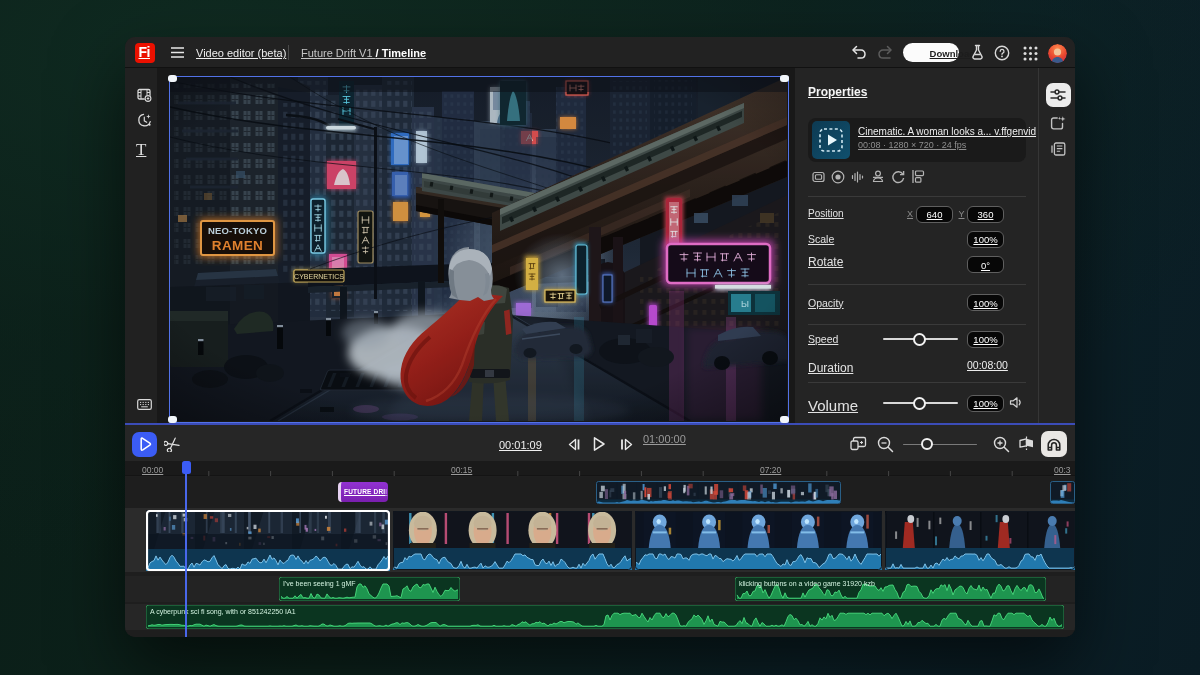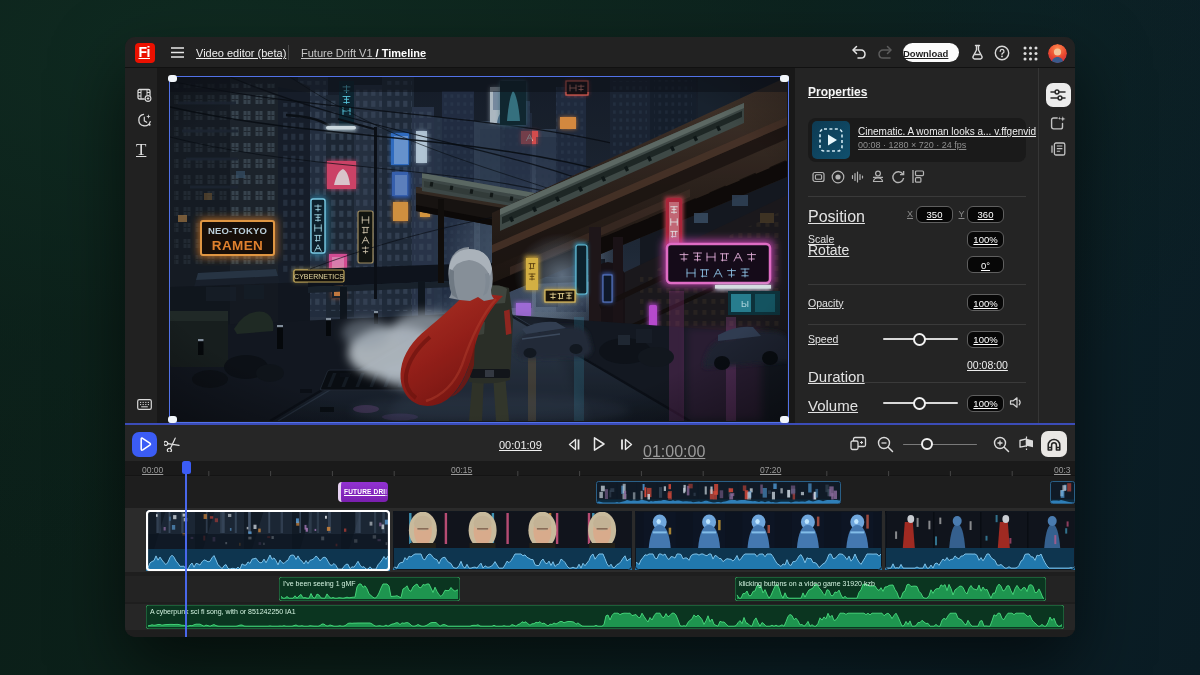--- a/index.html
+++ b/index.html
@@ -24,21 +24,21 @@
     <div class="txt" style="left:176px;top:10px;font-size:11px;color:#c6c6c6">Future Drift V1 <span style="color:#fff;font-weight:bold">/ Timeline</span></div>
     <svg class="abs " style="left:726px;top:8px" width="16" height="15" viewBox="0 0 16 15" fill="none">
       <path d="M5.5 1.5 2 5l3.5 3.5" stroke="#e4e4e4" stroke-width="1.5" stroke-linecap="round" stroke-linejoin="round"></path>
       <path d="M2.5 5h7.5a4 4 0 0 1 4 4.2 4 4 0 0 1-4 3.8H7" stroke="#e4e4e4" stroke-width="1.5" stroke-linecap="round"></path>
     </svg>
     <svg class="abs " style="left:752px;top:8px" width="16" height="15" viewBox="0 0 16 15" fill="none">
       <path d="M10.5 1.5 14 5l-3.5 3.5" stroke="#5c5c5c" stroke-width="1.5" stroke-linecap="round" stroke-linejoin="round"></path>
       <path d="M13.5 5H6a4 4 0 0 0-4 4.2A4 4 0 0 0 6 13h7" stroke="#5c5c5c" stroke-width="1.5" stroke-linecap="round"></path>
     </svg>
     <div class="abs" style="left:778px;top:6px;width:56px;height:19px;background:#fbfbfb;border-radius:10px"></div>
-    <div class="txt" style="left:778px;top:10.5px;width:56px;text-align:left;font-size:9.5px;font-weight:bold;color:#1d1d1d">Download</div>
+    <div class="txt" style="left:794px;top:10.5px;width:56px;text-align:right;font-size:9.5px;font-weight:bold;color:#1d1d1d">Download</div>
     <svg class="abs " style="left:845px;top:7px" width="15" height="17" viewBox="0 0 15 17" fill="none">
       <path d="M5.5 1.5h4M6.5 1.5v4.5L3 12.6A1.8 1.8 0 0 0 4.6 15h5.8A1.8 1.8 0 0 0 12 12.6L8.5 6V1.5" stroke="#d8d8d8" stroke-width="1.4" stroke-linecap="round" stroke-linejoin="round"></path>
       <path d="M4.6 10.5h5.8" stroke="#d8d8d8" stroke-width="1.4"></path>
     </svg>
     <svg class="abs " style="left:869px;top:8px" width="16" height="16" viewBox="0 0 16 16" fill="none">
       <circle cx="8" cy="8" r="6.7" stroke="#d8d8d8" stroke-width="1.4"></circle>
       <path d="M6.2 6.3a1.9 1.9 0 1 1 2.6 1.8c-.6.25-.8.6-.8 1.2" stroke="#d8d8d8" stroke-width="1.3" stroke-linecap="round"></path>
       <circle cx="8" cy="11.4" r=".9" fill="#d8d8d8"></circle>
     </svg>
     <svg class="abs " style="left:898px;top:9px" width="15" height="15" viewBox="0 0 14.8 14.8" fill="none">
@@ -553,40 +553,40 @@
     </svg>
     <svg class="abs " style="left:786px;top:132px" width="14" height="15" viewBox="0 0 14 15" fill="none">
       <path d="M2 1v13" stroke="#b4b4b4" stroke-width="1.3"></path>
       <rect x="4.5" y="2" width="8" height="4.6" rx="1" stroke="#b4b4b4" stroke-width="1.2"></rect>
       <rect x="4.5" y="8.6" width="5.4" height="4.6" rx="1" stroke="#b4b4b4" stroke-width="1.2"></rect>
     </svg>
     <div class="abs" style="left:683px;top:159px;width:218px;height:1px;background:#3a3a3a"></div>
     <div class="abs" style="left:683px;top:247px;width:218px;height:1px;background:#3a3a3a"></div>
     <div class="abs" style="left:683px;top:286.5px;width:218px;height:1px;background:#3a3a3a"></div>
     <div class="abs" style="left:683px;top:344.5px;width:218px;height:1px;background:#3a3a3a"></div>
-    <div class="txt" style="left:683px;top:171px;font-size:16px;color:#e2e2e2">Position</div>
+    <div class="txt" style="left:683px;top:171px;font-size:10px;color:#e2e2e2">Position</div>
     <div class="txt" style="left:782px;top:171.5px;font-size:9px;color:#8a8a8a">X</div>
     <div class="abs" style="left:791px;top:168.5px;width:37px;height:17px;background:#070707;border:1.5px solid #5f5f5f;border-radius:6px"></div>
-    <div class="txt" style="left:791px;top:172px;width:37px;text-align:center;font-size:9.5px;color:#fff">350</div>
+    <div class="txt" style="left:791px;top:172px;width:37px;text-align:center;font-size:9.5px;color:#fff">640</div>
     <div class="txt" style="left:833.5px;top:171.5px;font-size:9px;color:#8a8a8a">Y</div>
     <div class="abs" style="left:842px;top:168.5px;width:37px;height:17px;background:#070707;border:1.5px solid #5f5f5f;border-radius:6px"></div>
     <div class="txt" style="left:842px;top:172px;width:37px;text-align:center;font-size:9.5px;color:#fff">360</div>
     <div class="txt" style="left:683px;top:196px;font-size:10.5px;color:#e2e2e2">Scale</div>
     <div class="abs" style="left:842px;top:193.5px;width:37px;height:17px;background:#070707;border:1.5px solid #5f5f5f;border-radius:6px"></div>
     <div class="txt" style="left:842px;top:197px;width:37px;text-align:center;font-size:9.5px;color:#fff">100%</div>
-    <div class="txt" style="left:683px;top:205px;font-size:14px;color:#e2e2e2">Rotate</div>
+    <div class="txt" style="left:683px;top:218px;font-size:12px;color:#e2e2e2">Rotate</div>
     <div class="abs" style="left:842px;top:219.0px;width:37px;height:17px;background:#070707;border:1.5px solid #5f5f5f;border-radius:6px"></div>
     <div class="txt" style="left:842px;top:222.5px;width:37px;text-align:center;font-size:9.5px;color:#fff">0°</div>
     <div class="txt" style="left:683px;top:259.5px;font-size:10.5px;color:#e2e2e2">Opacity</div>
     <div class="abs" style="left:842px;top:257.0px;width:37px;height:17px;background:#070707;border:1.5px solid #5f5f5f;border-radius:6px"></div>
     <div class="txt" style="left:842px;top:260.5px;width:37px;text-align:center;font-size:9.5px;color:#fff">100%</div>
     <div class="txt" style="left:683px;top:296px;font-size:10.5px;color:#e2e2e2">Speed</div>
     <div class="abs" style="left:842px;top:293.5px;width:37px;height:17px;background:#070707;border:1.5px solid #5f5f5f;border-radius:6px"></div>
     <div class="txt" style="left:842px;top:297px;width:37px;text-align:center;font-size:9.5px;color:#fff">100%</div>
-    <div class="txt" style="left:683px;top:331px;font-size:15px;color:#e2e2e2">Duration</div>
+    <div class="txt" style="left:683px;top:324px;font-size:12px;color:#e2e2e2">Duration</div>
     <div class="txt" style="left:842px;top:321.5px;font-size:10.5px;color:#ededed">00:08:00</div>
     <div class="txt" style="left:683px;top:360px;font-size:15px;color:#e2e2e2">Volume</div>
     <div class="abs" style="left:842px;top:357.5px;width:37px;height:17px;background:#070707;border:1.5px solid #5f5f5f;border-radius:6px"></div>
     <div class="txt" style="left:842px;top:361px;width:37px;text-align:center;font-size:9.5px;color:#fff">100%</div>
     <div class="abs" style="left:758px;top:301px;width:36px;height:2px;background:#d8d8d8;border-radius:1px"></div>
     <div class="abs" style="left:794px;top:301px;width:39px;height:2px;background:#d8d8d8;border-radius:1px"></div>
     <div class="abs" style="left:787.5px;top:295.5px;width:13px;height:13px;border:2.5px solid #f2f2f2;border-radius:50%;background:#242424"></div>
     <div class="abs" style="left:758px;top:365px;width:36px;height:2px;background:#d8d8d8;border-radius:1px"></div>
     <div class="abs" style="left:794px;top:365px;width:39px;height:2px;background:#d8d8d8;border-radius:1px"></div>
     <div class="abs" style="left:787.5px;top:359.5px;width:13px;height:13px;border:2.5px solid #f2f2f2;border-radius:50%;background:#242424"></div>
@@ -629,21 +629,21 @@
       <path d="M9.5 1.5 3.5 6.5l6 5z" stroke="#e8e8e8" stroke-width="1.4" stroke-linejoin="round"></path>
       <path d="M12.5 1.5v10" stroke="#e8e8e8" stroke-width="1.8"></path>
     </svg>
     <svg class="abs " style="left:467px;top:399px" width="14" height="16" viewBox="0 0 14 16" fill="none">
       <path d="M2.5 1.8 12 8l-9.5 6.2z" stroke="#e8e8e8" stroke-width="1.5" stroke-linejoin="round"></path>
     </svg>
     <svg class="abs " style="left:494px;top:401px" width="16" height="13" viewBox="0 0 16 13" fill="none">
       <path d="M6.5 1.5l6 5-6 5z" stroke="#e8e8e8" stroke-width="1.4" stroke-linejoin="round"></path>
       <path d="M3 1.5v10" stroke="#e8e8e8" stroke-width="1.8"></path>
     </svg>
-    <div class="txt" style="left:518px;top:406px;font-size:16px;color:#9a9a9a">01:00:00</div>
+    <div class="txt" style="left:518px;top:396px;font-size:11px;color:#9a9a9a">01:00:00</div>
     <svg class="abs " style="left:725px;top:399px" width="17" height="15" viewBox="0 0 17 15" fill="none">
       <rect x="3.5" y="1.5" width="12" height="9" rx="1.5" stroke="#dadada" stroke-width="1.3"></rect>
       <rect x="1" y="5" width="7" height="8.5" rx="1.5" fill="#262626" stroke="#dadada" stroke-width="1.3"></rect>
       <path d="M10 6.5h3M11.6 5v3" stroke="#dadada" stroke-width="1.1"></path>
     </svg>
     <svg class="abs " style="left:752px;top:399px" width="17" height="17" viewBox="0 0 17 17" fill="none">
       <circle cx="7" cy="7" r="5.5" stroke="#dadada" stroke-width="1.4"></circle>
       <path d="M11.2 11.2 15.5 15.5" stroke="#dadada" stroke-width="1.5" stroke-linecap="round"></path>
       <path d="M4.5 7h5" stroke="#dadada" stroke-width="1.3"></path>
     </svg>

